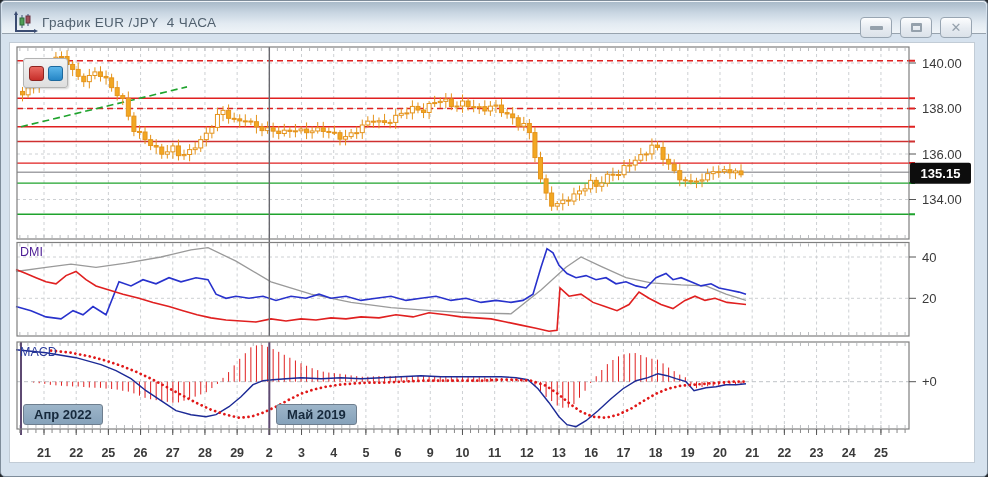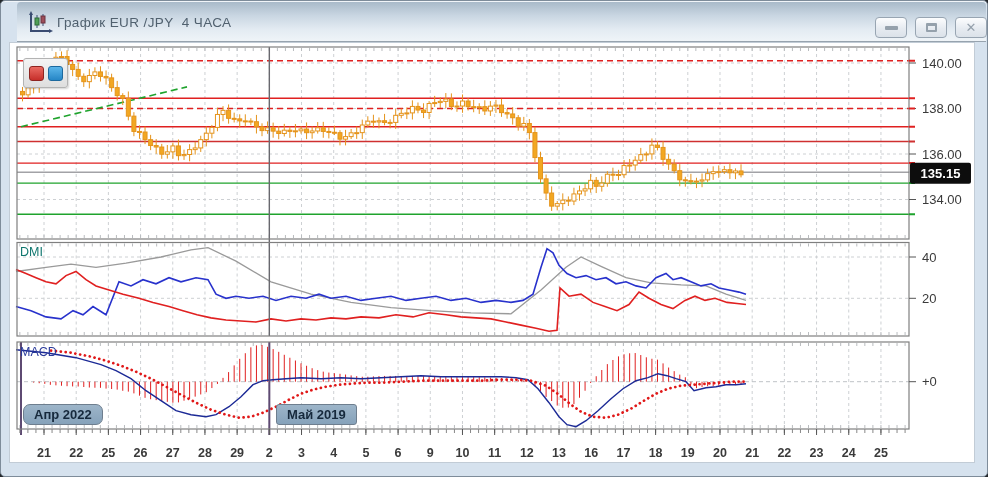--- a/index.html
+++ b/index.html
@@ -4,21 +4,21 @@
 <style>
   html,body{margin:0;padding:0;background:#23272b;}
   *{box-sizing:border-box;}
   .window{
     position:relative;width:988px;height:477px;background:#d6e2ee;
     border:1px solid #7e8c9a;border-radius:5px;overflow:hidden;
     font-family:"Liberation Sans","DejaVu Sans",sans-serif;
     box-shadow:inset 0 1px 0 rgba(255,255,255,.65);
   }
   .titlebar{
-    position:absolute;left:16px;top:1px;right:1px;height:40px;
+    position:absolute;left:1px;top:1px;right:1px;height:32px;
     background:linear-gradient(180deg,#a9bac9 0%,#c9d6e2 35%,#e3ebf2 70%,#eff4f8 100%);
     border-bottom:1px solid #97a3ae;border-radius:4px 4px 0 0;
   }
   .title-icon{position:absolute;left:10px;top:9px;width:26px;height:24px;}
   .title-text{
     position:absolute;left:40px;top:13px;font-size:13.5px;color:#51616f;
     letter-spacing:.4px;white-space:pre;
   }
   .win-btn{
     position:absolute;top:15px;width:32px;height:21px;border:1px solid #98a5b2;
@@ -43,21 +43,21 @@
   }
   .tool-sq{width:15px;height:15px;border-radius:3px;}
   .tool-sq.red{background:linear-gradient(180deg,#ea6a62,#c62f2a);border:1px solid #8e2420;}
   .tool-sq.blue{background:linear-gradient(180deg,#5cb6ea,#2686c6);border:1px solid #1d699e;}
   .month-box{
     position:absolute;top:403px;height:21px;padding:2px 10px 0 10px;
     background:linear-gradient(180deg,#9db5c9,#86a2ba);border:1px solid #6e7e8e;
     border-radius:3px;color:#16293c;font-size:13px;font-weight:700;
   }
   .panel-label{position:absolute;font-size:12.5px;}
-  .dmi-label{left:19px;top:244px;color:#0f766e;}
+  .dmi-label{left:19px;top:244px;color:#4c1d95;}
   .macd-label{left:19px;top:344px;color:#2a3a9a;font-weight:400;}
 </style>
 </head>
 <body>
 
 <div class="window">
 
   <div class="titlebar">
     <svg class="title-icon" viewBox="0 0 26 24">
       <polyline points="4,2 4,20 24,20" fill="none" stroke="#3a4c72" stroke-width="2"></polyline>
@@ -1461,16 +1461,16 @@
     </svg>
 
   <div class="mini-toolbar">
     <div class="tool-sq red"></div>
     <div class="tool-sq blue"></div>
   </div>
 
   <span class="panel-label dmi-label">DMI</span>
   <span class="panel-label macd-label">MACD</span>
 
-  <div class="month-box" id="month-0" style="left: 22px; border-radius: 7px;">Апр 2022</div>
+  <div class="month-box" id="month-0" style="left: 22px;">Апр 2022</div>
   <div class="month-box" id="month-1" style="left: 275px;">Май 2019</div>
 
 </div>
 
 </body></html>

